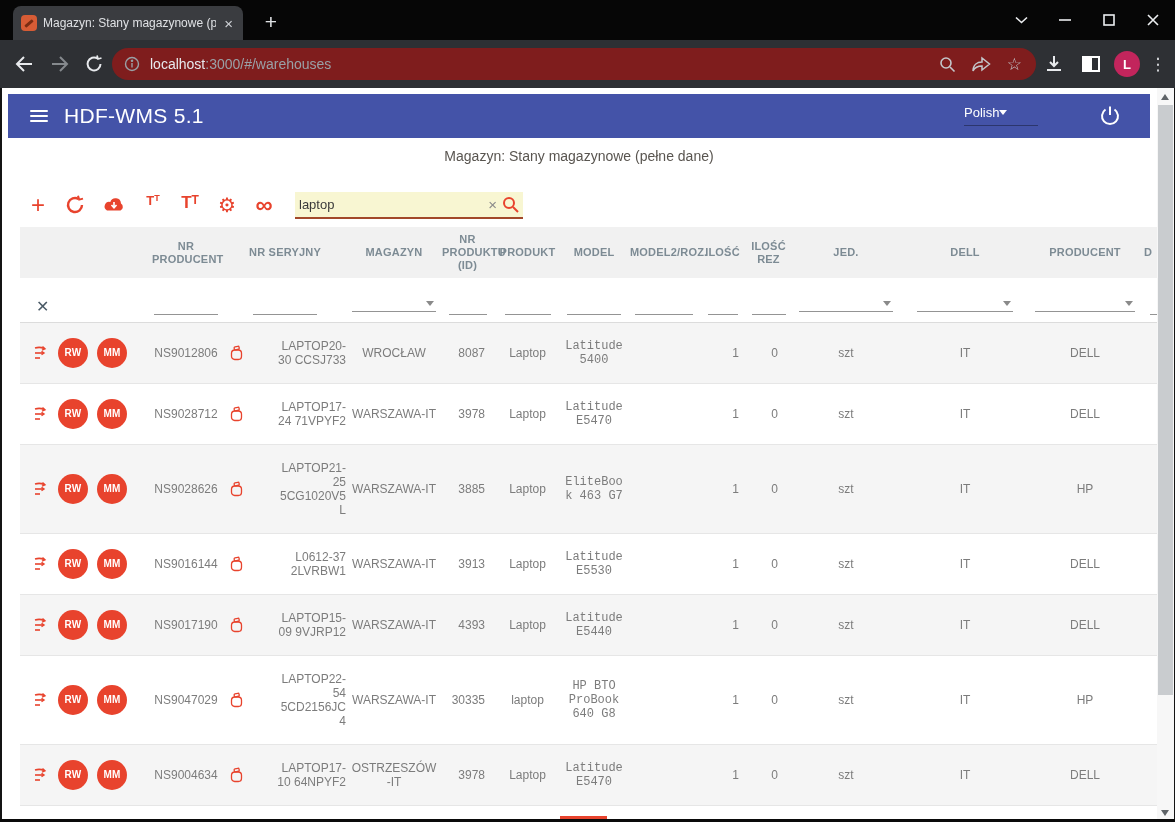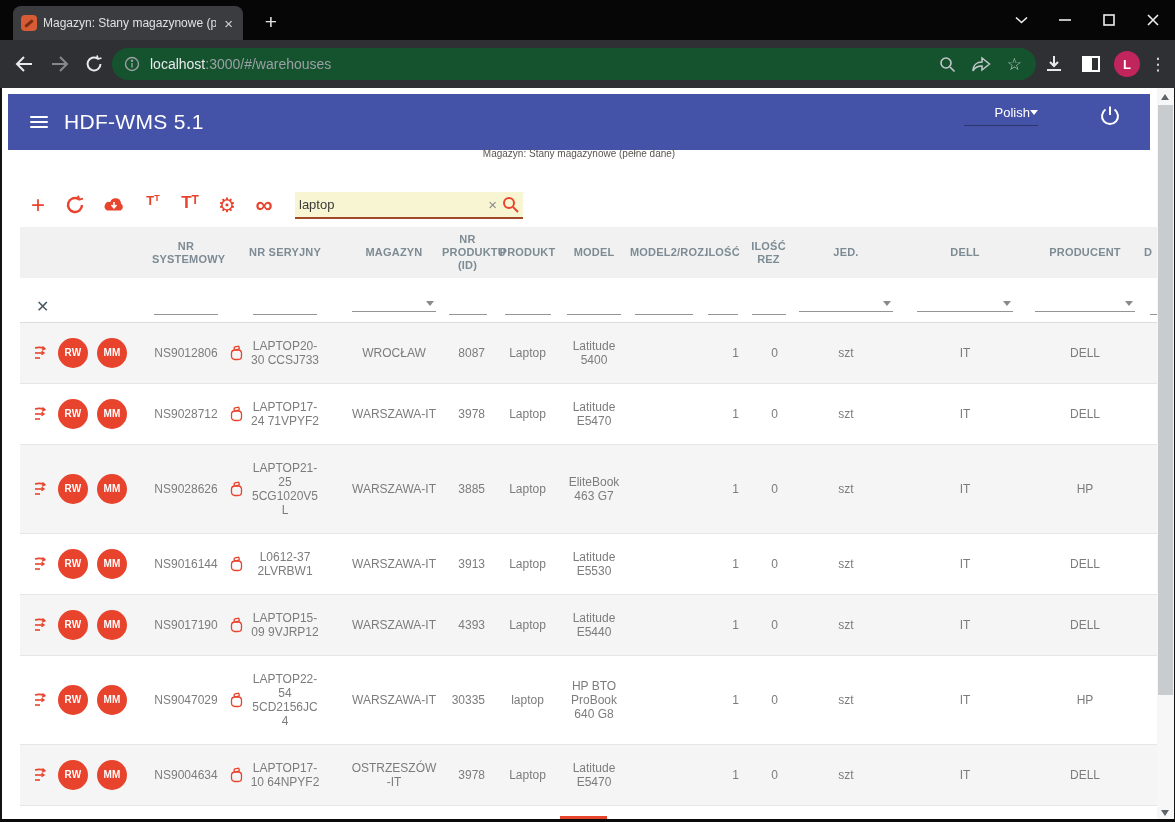--- a/index.html
+++ b/index.html
@@ -16,43 +16,43 @@
   .tab-close { color:#cfd2d6; font-size:15px; line-height:15px; padding:0 2px; }
   .newtab { position:absolute; left:258px; top:9px; width:26px; height:26px; color:#dfe1e4; font-size:21px;
             line-height:25px; text-align:center; border-radius:50%; }
   .wincontrols { position:absolute; right:0; top:0; height:40px; display:flex; }
   .winbtn { width:44px; height:40px; display:flex; align-items:center; justify-content:center; color:#eceef0; }
   .winbtn svg { stroke:#eceef0; }
 
   
   .chrometoolbar { position:absolute; left:0; top:40px; width:1175px; height:48px; background:#2e3034; }
   .navbtn { position:absolute; top:10px; width:28px; height:28px; display:flex; align-items:center; justify-content:center; }
-  .omnibox { position:absolute; left:112px; top:8px; width:924px; height:32px; border-radius:16px; background:#14532d;
+  .omnibox { position:absolute; left:112px; top:8px; width:924px; height:32px; border-radius:16px; background:#7f1d1d;
              display:flex; align-items:center; padding:0 12px; }
   .urltext { font-size:14px; color:#9aa0a6; margin-left:10px; flex:1; white-space:nowrap; overflow:hidden; }
   .urltext .host { color:#e8eaed; }
   .boxicons { display:flex; align-items:center; gap:16px; margin-right:2px; }
   .rightIcons { position:absolute; right:8px; top:10px; display:flex; align-items:center; gap:9px; }
   .avatar { width:26px; height:26px; border-radius:50%; background:#c2255c; color:#fff; font-size:13px; font-weight:bold;
             display:flex; align-items:center; justify-content:center; }
   .kebab { color:#dfe1e4; font-size:17px; width:18px; text-align:center; }
 
   
   .content { position:absolute; left:0; top:88px; width:1157px; height:734px; background:#ffffff; overflow:hidden; }
-  .appbar { position:absolute; left:8px; top:6px; width:1142px; height:56px; background:#4453a8; color:#fff;
+  .appbar { position:absolute; left:8px; top:6px; width:1142px; height:44px; background:#4453a8; color:#fff;
             display:flex; align-items:center; }
   .hamb { margin:0 16px 0 22px; display:flex; flex-direction:column; gap:3px; width:18px; }
   .hamb span { display:block; height:2px; background:#fff; border-radius:1px; }
   .appbar-title { font-size:21px; font-weight:500; letter-spacing:.3px; }
   .lang { position:absolute; right:112px; top:9px; width:74px; padding:2px 0 5px 0; color:#fff; font-size:13px;
-          border-bottom:1px solid rgba(0,0,0,.35); display:flex; align-items:center; justify-content:flex-end; }
+          border-bottom:1px solid rgba(0,0,0,.35); display:flex; align-items:center; justify-content:flex-start; }
   .lang .caret { width:0; height:0; border-left:4px solid transparent; border-right:4px solid transparent; border-top:5px solid #fff; }
   .power { position:absolute; right:28px; top:10px; width:24px; height:24px; }
 
-  .page-title { position:absolute; left:8px; top:60px; width:1142px; text-align:center; font-size:10px; color:#595550; }
+  .page-title { position:absolute; left:8px; top:60px; width:1142px; text-align:center; font-size:14px; color:#595550; }
 
   .actionbar { position:absolute; left:28px; top:102px; height:30px; display:flex; align-items:center; gap:17px; }
   .abtn { color:#e8432d; display:flex; align-items:center; justify-content:center; min-width:20px; height:24px; }
   .glyph20 { font-size:20px; line-height:20px; }
   .tt { color:#e8432d; font-weight:bold; display:flex; align-items:flex-start; }
   .tt-sm  { font-size:13px; } .tt-sm small { font-size:9px; font-weight:bold; }
   .tt-lg  { font-size:17px; } .tt-lg small { font-size:12px; font-weight:bold; }
   .searchbox { margin-left:4px; width:228px; height:27px; background:#f8f6d2; border-bottom:2px solid #a2492a;
                display:flex; align-items:center; padding:0 4px; }
   .searchbox input { flex:1; border:none; outline:none; background:transparent; font-size:13px; color:#3a3a3a;
@@ -71,24 +71,24 @@
   .f-dd .caret { position:absolute; right:2px; bottom:5px; width:0; height:0;
                  border-left:4px solid transparent; border-right:4px solid transparent; border-top:5px solid #8a8a8a; }
   .f-clear { color:#4a5a66; font-size:16px; line-height:16px; display:inline-block; margin-left:2px; }
   td { font-size:12px; color:#7c7c7c; line-height:14px; text-align:center; vertical-align:middle;
        padding:16px 2px; border-bottom:1px solid #e6e6e6; word-wrap:break-word; }
   tr.odd td { background:#f5f5f5; }
   td.actions { padding:8px 0 8px 12px; }
   .actcell { display:flex; align-items:center; gap:9px; }
   .badge { width:30px; height:30px; border-radius:50%; background:#e8432d; color:#fff; font-size:10px; font-weight:bold;
            display:flex; align-items:center; justify-content:center; letter-spacing:.2px; }
-  td.serialcell { position:relative; }
+  td.serialcell { position:relative;text-align:right; }
   .timer { position:absolute; left:7px; top:50%; transform:translateY(-50%); }
   .serialtxt { display:inline-block; max-width:72px; }
-  .modeltxt { display:inline-block; max-width:64px; text-align:center; }
+  .modeltxt { display:inline-block; max-width:64px; text-align:center;font-family:Liberation Mono, monospace; }
   td.num { text-align:right; padding-right:10px; }
   td.qty { text-align:right; padding-right:6px; }
   td.qtyrez { text-align:right; padding-right:14px; }
 
   
   .vscroll { position:absolute; left:1157px; top:88px; width:17px; height:734px; background:#f7f7f7; }
   .sb-up { position:absolute; left:4px; top:6px; width:0; height:0;
            border-left:4.5px solid transparent; border-right:4.5px solid transparent; border-bottom:6px solid #5e6367; }
   .sb-dn { position:absolute; left:4px; bottom:6px; width:0; height:0;
            border-left:4.5px solid transparent; border-right:4.5px solid transparent; border-top:6px solid #5e6367; }
@@ -267,21 +267,21 @@
           <col style="width:45px">
             <col style="width:47px">
             <col style="width:108px">
             <col style="width:130px">
           <col style="width:110px">
             <col style="width:60px">
         </colgroup>
         <thead>
           <tr>
             <th></th>
-            <th>NR SYSTEMOWY</th>
+            <th>NR PRODUCENT</th>
             <th>NR SERYJNY</th>
             <th>MAGAZYN</th>
             <th>NR PRODUKTU (ID)</th>
             <th>PRODUKT</th>
             <th>MODEL</th>
             <th>MODEL2/ROZ.</th>
             <th>ILOŚĆ</th>
             <th>ILOŚĆ REZ</th>
             <th>JED.</th>
             <th>DELL</th>

